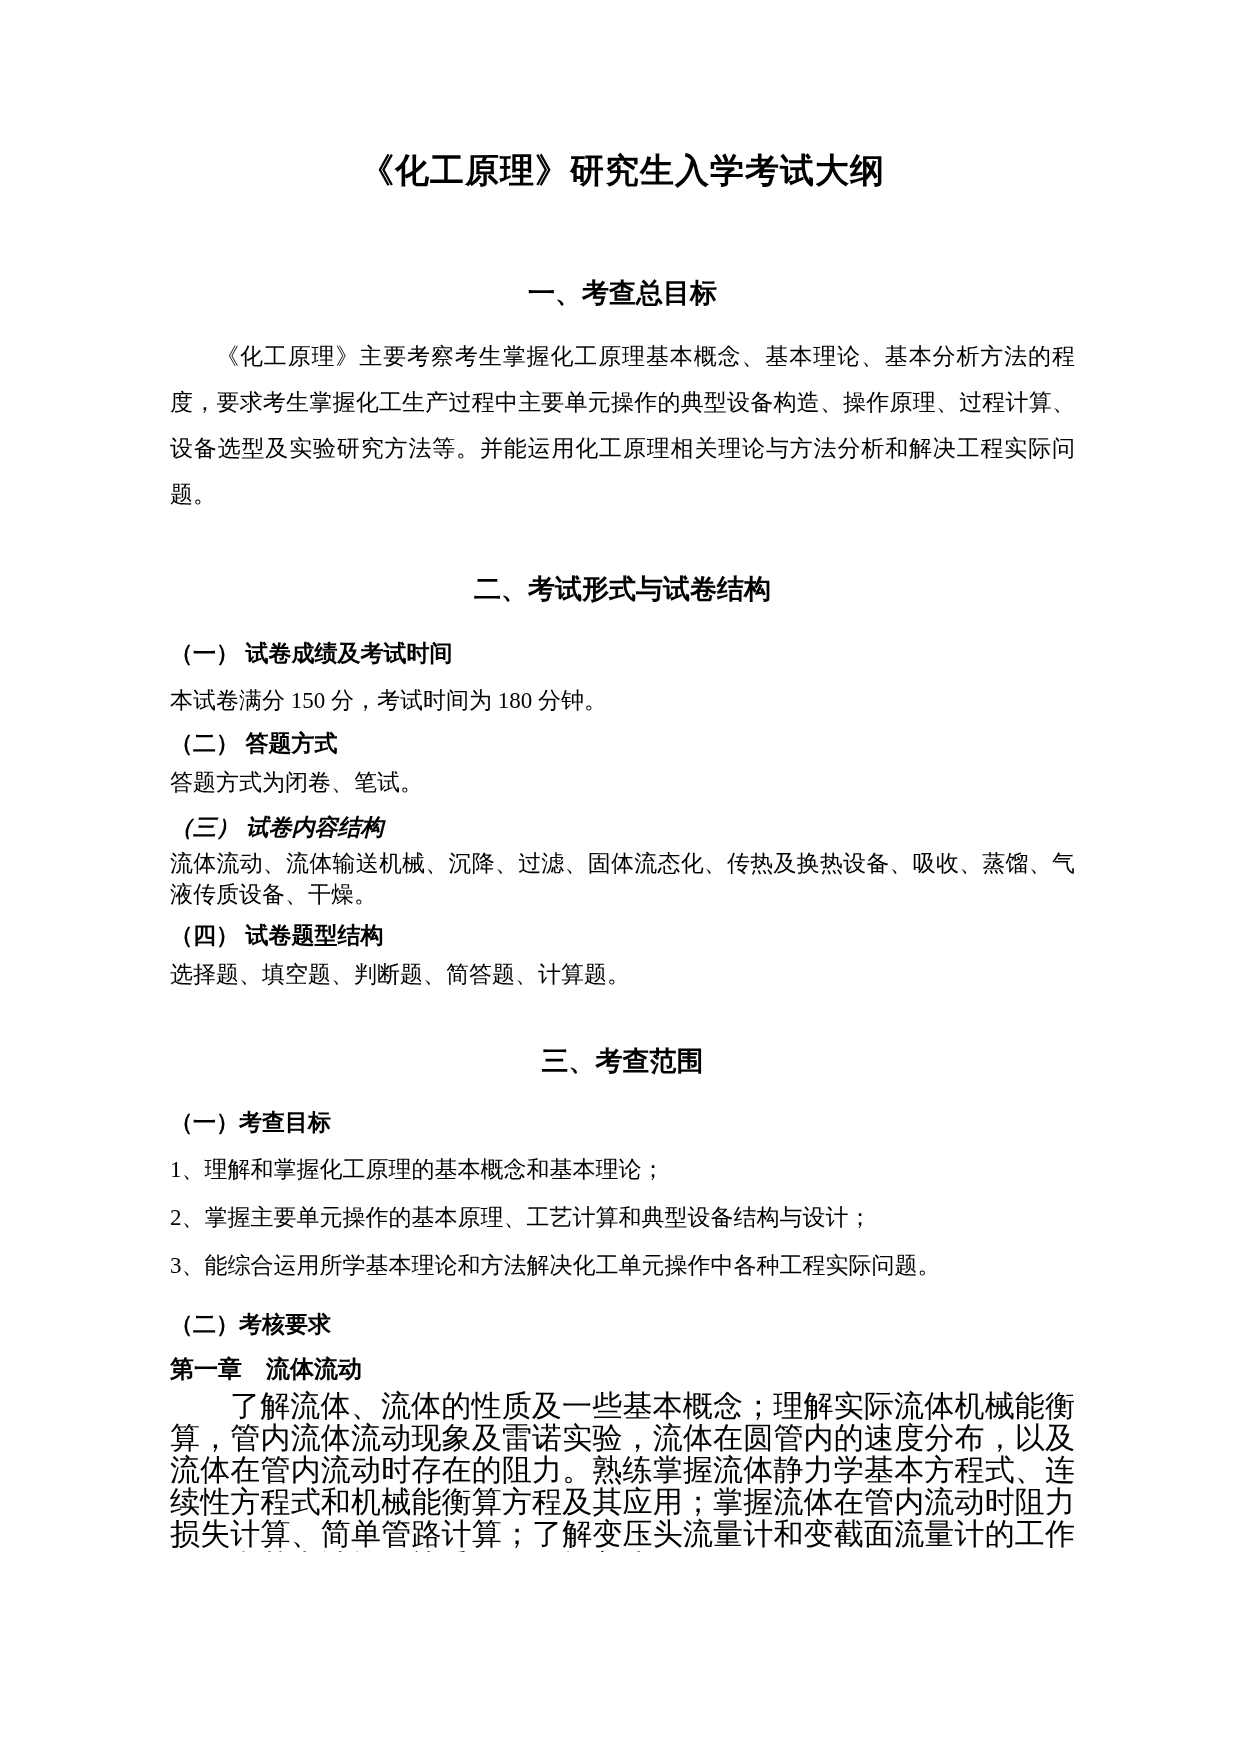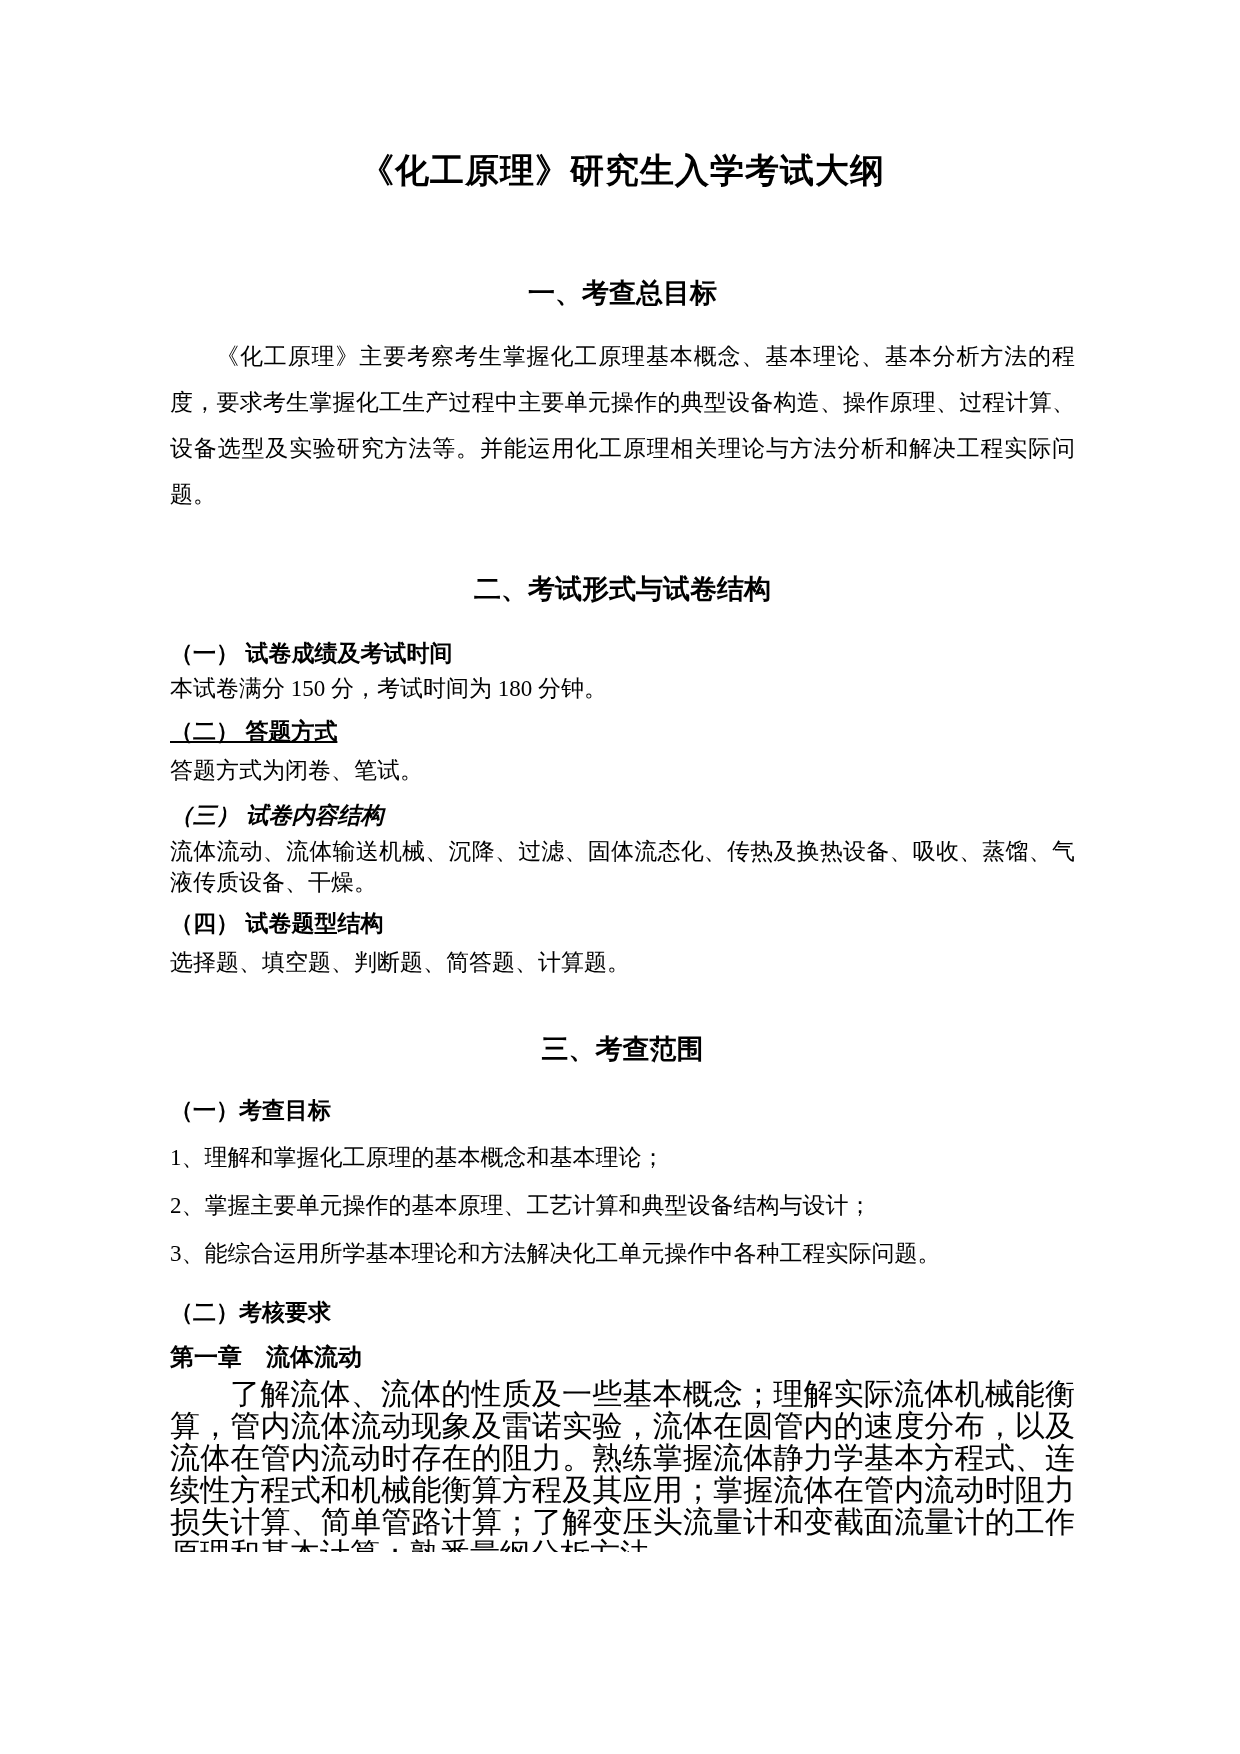--- a/index.html
+++ b/index.html
@@ -49,22 +49,22 @@
   }
   .sub-body {
     font-size: 23px;
     line-height: 30px;
   }
   .sub-body.multiline {
     line-height: 31px;
     text-align: justify;
   }
   .lbl-1 { margin-top: 34px; }
-  .bdy-1 { margin-top: 6px; }
-  .lbl-2 { margin-top: 12px; text-decoration: underline; }
+  .bdy-1 { margin-top: 18px; }
+  .lbl-2 { margin-top: 12px; }
   .bdy-2 { margin-top: 10px; }
   .lbl-3 { margin-top: 14px; font-style: italic; }
   .bdy-3 { margin-top: 6px; }
   .lbl-4 { margin-top: 10px; }
   .bdy-4 { margin-top: 10px; }
   .sec3-heading { margin-top: 56px; }
   .goal-heading {
     margin-top: 32px;
     font-family: "Liberation Sans", sans-serif;
     font-weight: bold;

